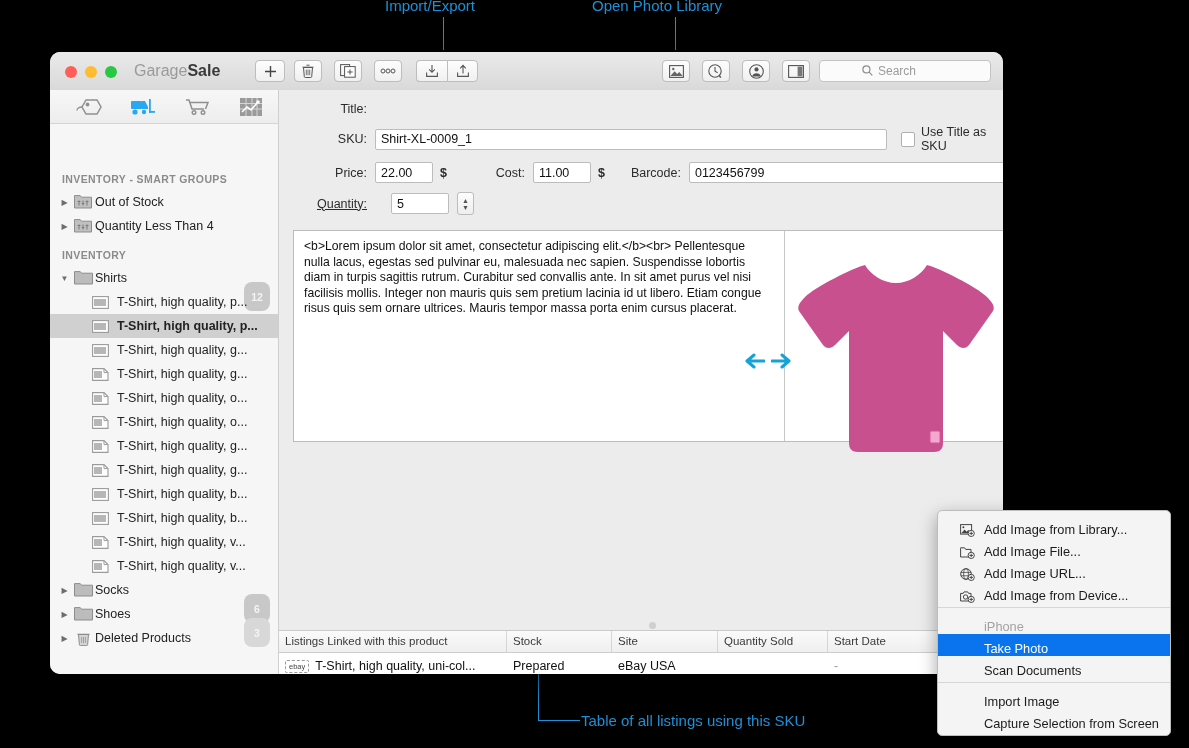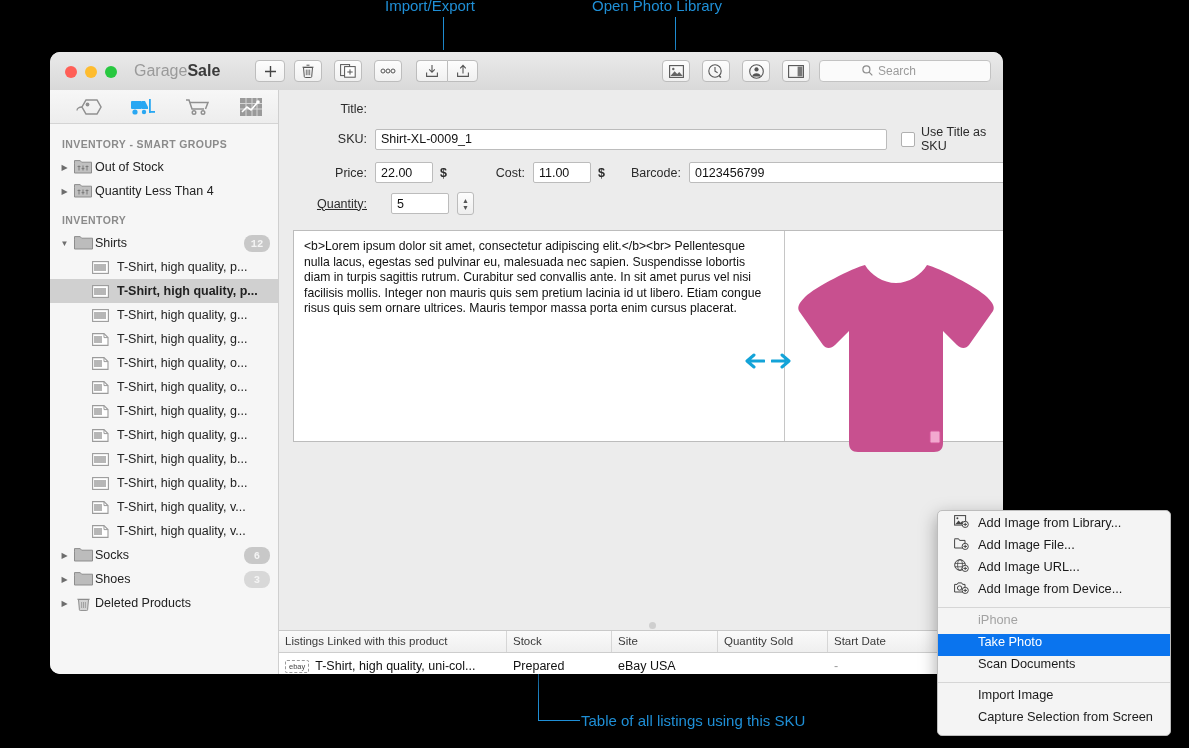--- a/index.html
+++ b/index.html
@@ -37,39 +37,39 @@
              background:#fbfbfb;border:1px solid #c3c3c3;border-radius:4px;
              display:flex;align-items:center;box-sizing:border-box;}
   #searchbox .mag{margin-left:42px;margin-right:5px;}
   #searchph{font-size:12px;color:#9b9b9b;}
 
   
   #body{position:absolute;top:38px;left:0;right:0;bottom:0;display:flex;}
 
   
   #sidebar{width:236px;background:#f6f6f6;border-right:1px solid #cfcfcf;
-           display:flex;flex-direction:column;}
+           display:flex;flex-direction:column;gap:35px;}
   #sidetabs{height:33px;border-bottom:1px solid #d4d4d4;
             background:linear-gradient(#f7f7f7,#ededed);
             display:flex;align-items:center;padding-left:12px;}
   .stab{width:54px;display:flex;align-items:center;justify-content:center;height:33px;}
   #sidelist{flex:1;overflow:hidden;padding-top:8px;}
   .grp-header{font-size:10.5px;font-weight:bold;color:#8b8b8b;letter-spacing:.4px;
               padding:6px 0 5px 12px;}
   .row{height:24px;display:flex;align-items:center;font-size:12.5px;color:#222;
        padding-left:8px;position:relative;}
   .row.selected{background:#d0d0d0;font-weight:bold;}
   .tri{width:13px;font-size:8px;color:#6d6d6d;flex:none;display:flex;
        align-items:center;justify-content:center;}
   .ico{width:24px;flex:none;display:flex;align-items:center;justify-content:center;}
   .row .lbl{flex:1;overflow:hidden;text-overflow:ellipsis;white-space:nowrap;}
   .row.indent{padding-left:67px;}
-  .count{position:absolute;right:8px;top:4px;min-width:16px;height:17px;padding:0 5px;
+  .count{position:absolute;right:8px;top:16px;min-width:16px;height:29px;padding:0 5px;
          border-radius:8px;background:#c8c8c8;color:#f4f4f4;font-size:10.5px;
-         font-weight:bold;display:flex;align-items:center;justify-content:center;font-family:Liberation Mono, monospace;}
+         font-weight:bold;display:flex;align-items:center;justify-content:center;}
   .count.dim{background:#d8d8d8;}
 
   
   #main{flex:1;display:flex;flex-direction:column;background:#ececec;position:relative;}
   #form{padding:12px 14px 6px 0;}
   .frow{display:flex;align-items:center;margin-bottom:9px;}
   .flabel{font-size:12.5px;color:#2b2b2b;text-align:right;flex:none;}
   .fin{background:#fff;border:1px solid #bcbcbc;border-radius:2px;height:21px;
        font-size:12.5px;color:#111;padding:0 5px;box-sizing:border-box;
        display:flex;align-items:center;}
@@ -112,21 +112,21 @@
   .trow div{padding-left:6px;box-sizing:border-box;white-space:nowrap;overflow:hidden;
             text-overflow:ellipsis;display:flex;align-items:center;}
   .ebaytag{border:1px dashed #9a9a9a;border-radius:2px;font-size:7.5px;color:#444;
            padding:1px 3px;margin-right:6px;flex:none;}
 
   
   #ctxmenu{position:absolute;left:937px;top:510px;width:232px;
            background:#f4f4f4;border:1px solid #bdbdbd;border-radius:5px;
            box-shadow:0 6px 18px rgba(0,0,0,.35);padding:4px 0;z-index:50;
            font-size:12.8px;color:#1b1b1b;}
-  .mi{height:22px;display:flex;align-items:flex-start;padding-left:16px;white-space:nowrap;}
+  .mi{height:22px;display:flex;align-items:flex-end;padding-left:22px;white-space:nowrap;}
   .mi.hl{background:#0a74ee;color:#fff;}
   .mi.dis{color:#a3a3a3;}
   .mi .micon{width:22px;flex:none;display:flex;align-items:center;}
   .mi .mtext{padding-left:2px;}
   .mi.noicon .mtext{padding-left:24px;}
   .msep{height:1px;background:#d6d6d6;margin:4px 0;}
 </style>
 </head>
 <body>
 

